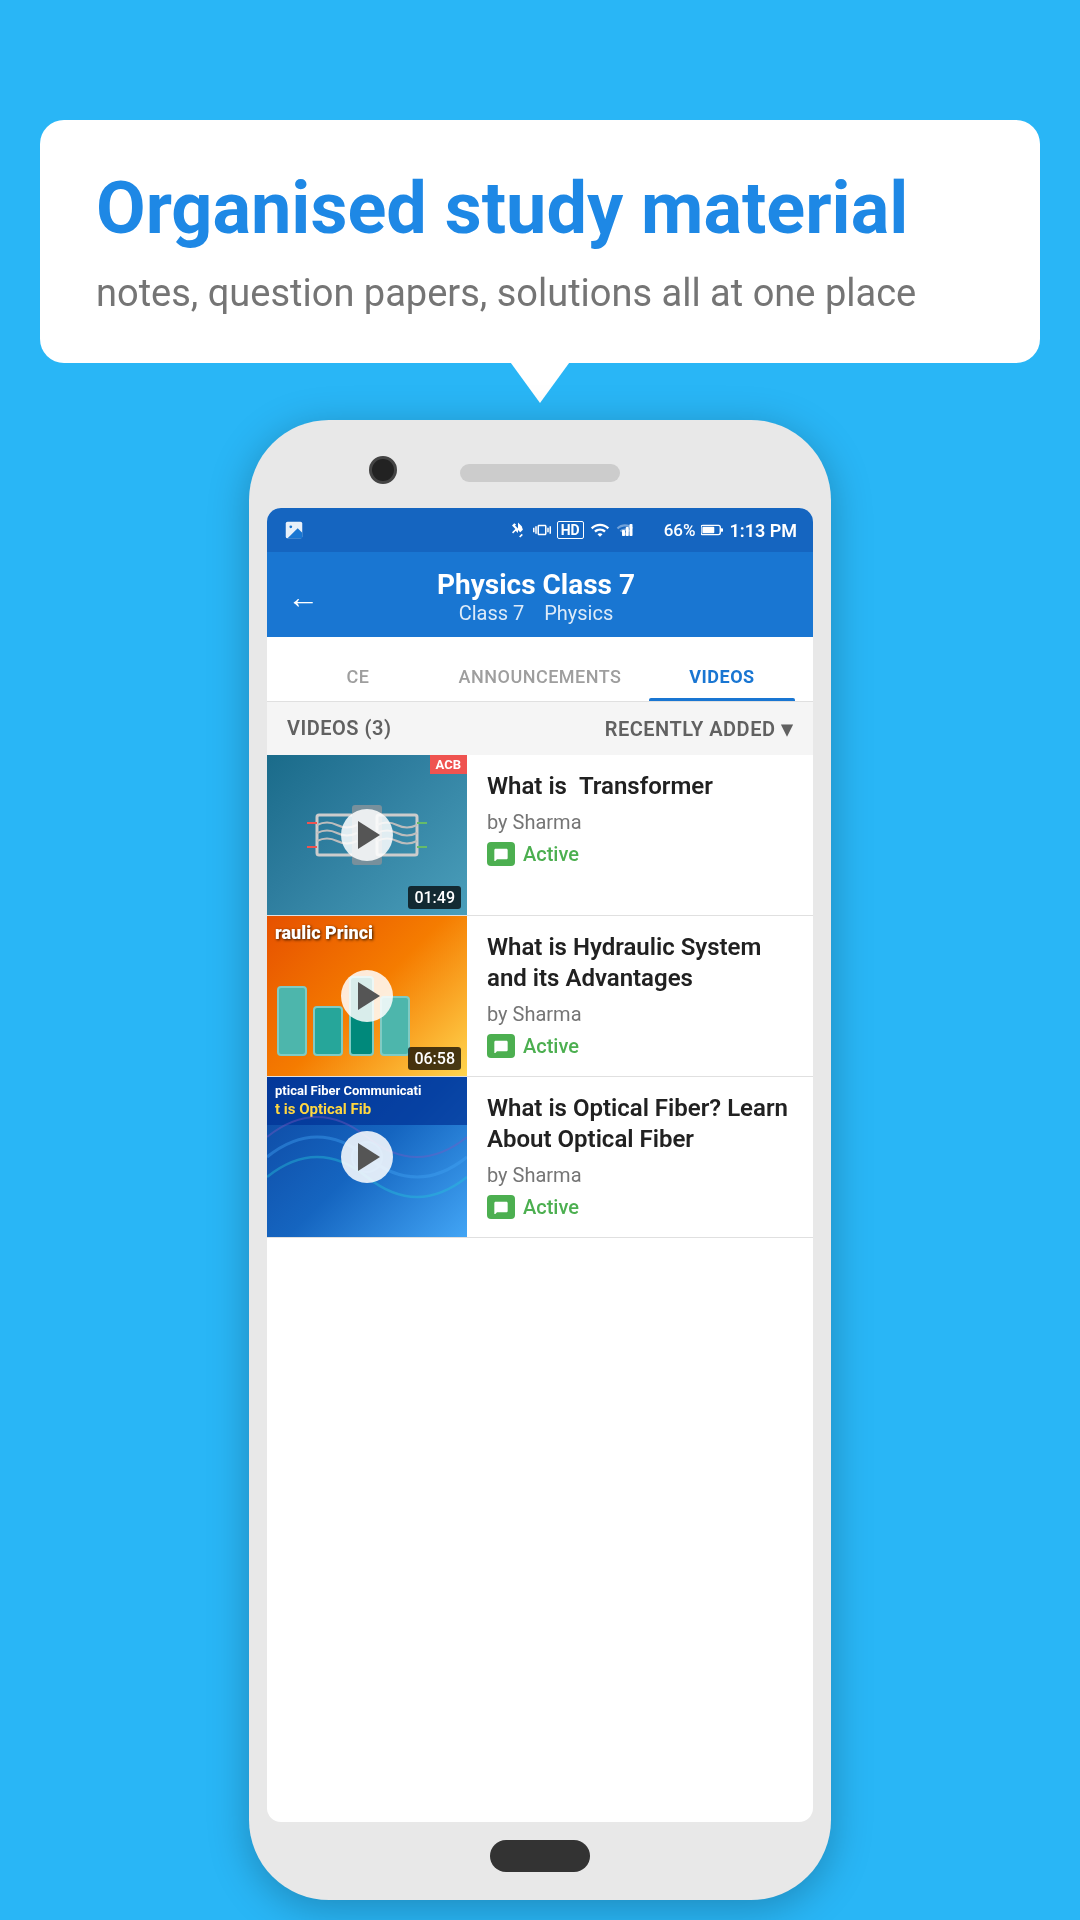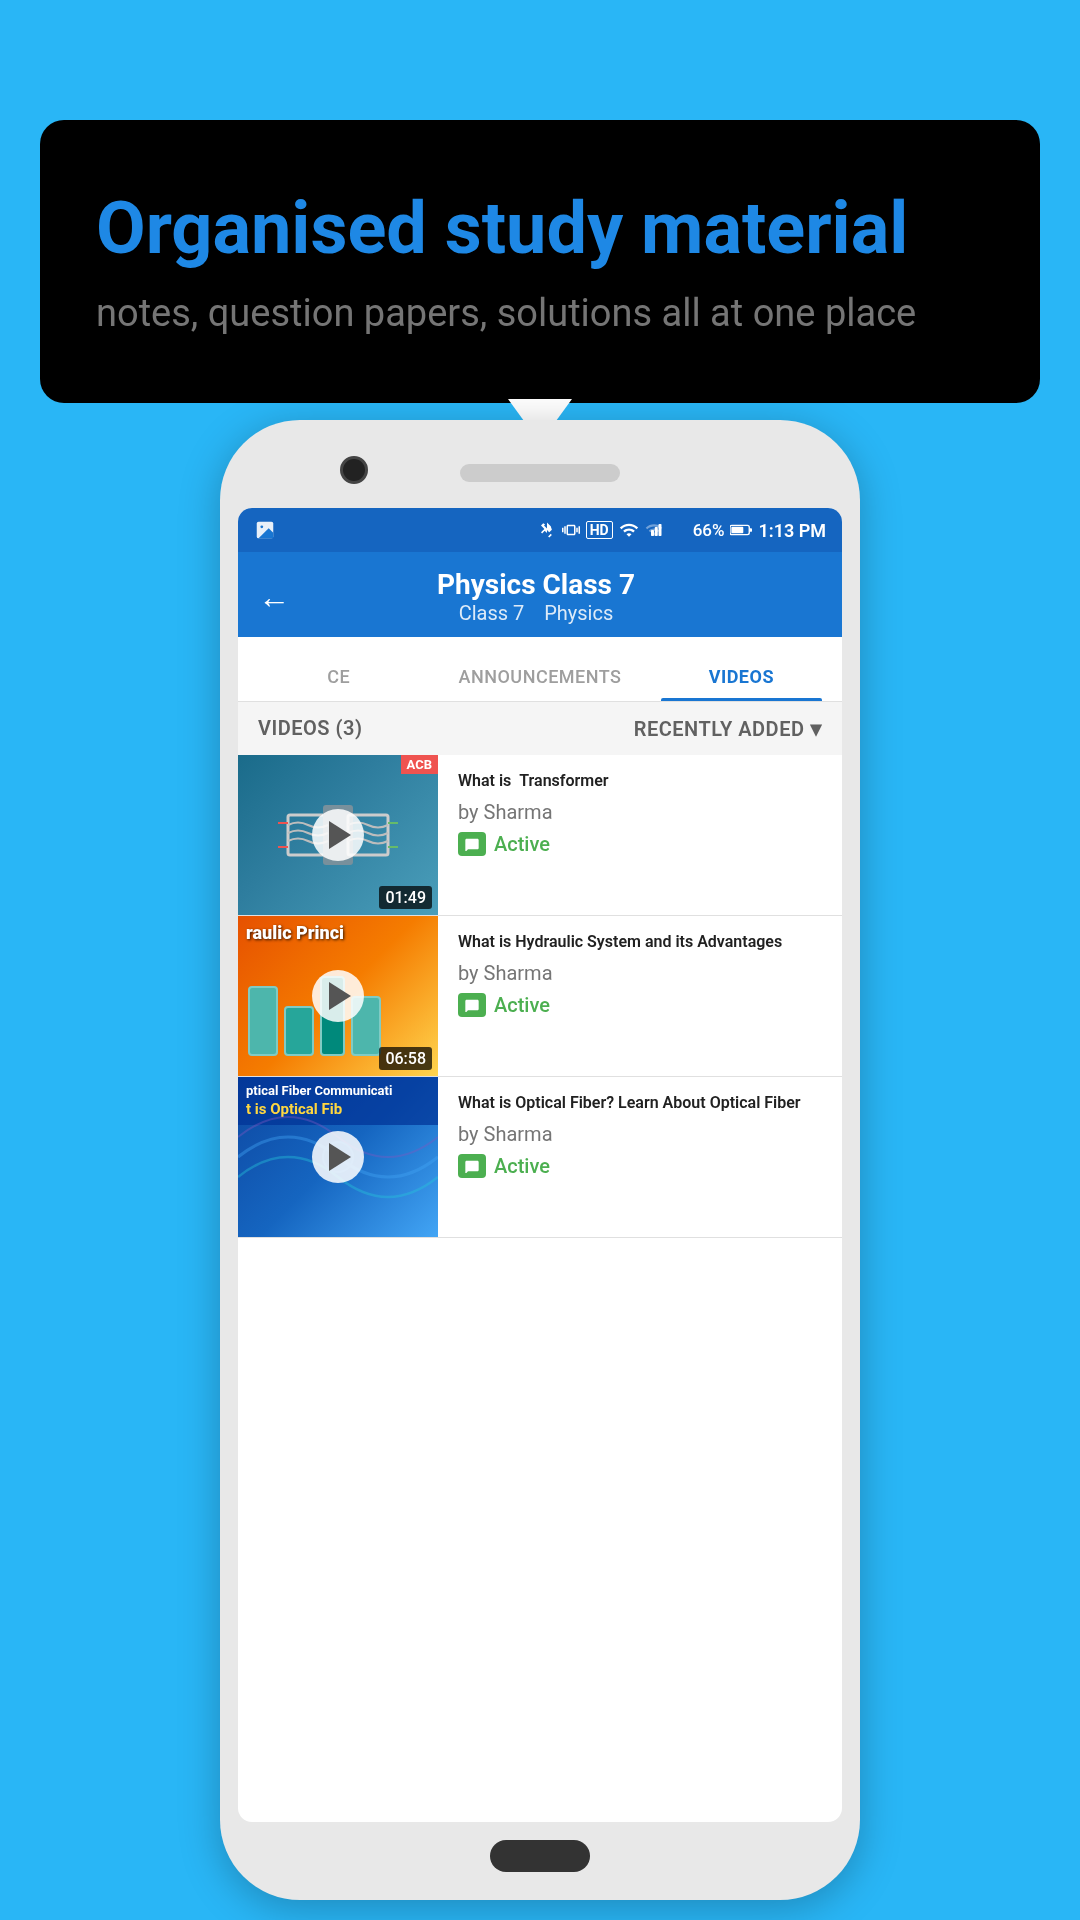--- a/index.html
+++ b/index.html
@@ -14,23 +14,23 @@
 
     
     .speech-bubble-area {
       position: absolute;
       top: 120px;
       left: 40px;
       right: 40px;
     }
 
     .speech-bubble {
-      background: #000000;
+      background: #ffffff;
       border-radius: 24px;
-      padding: 68px 56px;
+      padding: 48px 56px;
       position: relative;
     }
 
     .speech-bubble::after {
       content: '';
       position: absolute;
       bottom: -40px;
       left: 50%;
       transform: translateX(-50%);
       width: 0;
@@ -59,21 +59,21 @@
       position: absolute;
       top: 420px;
       left: 60px;
       right: 60px;
       bottom: 20px;
       display: flex;
       justify-content: center;
     }
 
     .phone {
-      width: 640px;
+      width: 582px;
       background: #e8e8e8;
       border-radius: 80px;
       padding: 18px;
       box-shadow: 0 8px 40px rgba(0,0,0,0.25);
       position: relative;
     }
 
     
     .phone-camera {
       width: 28px;
@@ -333,21 +333,21 @@
     .video-info {
       flex: 1;
       padding: 16px 16px 16px 20px;
       display: flex;
       flex-direction: column;
       justify-content: flex-start;
       gap: 8px;
     }
 
     .video-title {
-      font-size: 16px;
+      font-size: 24px;
       font-weight: 600;
       color: #212121;
       line-height: 1.3;
     }
 
     .video-author {
       font-size: 20px;
       color: #757575;
     }
 

